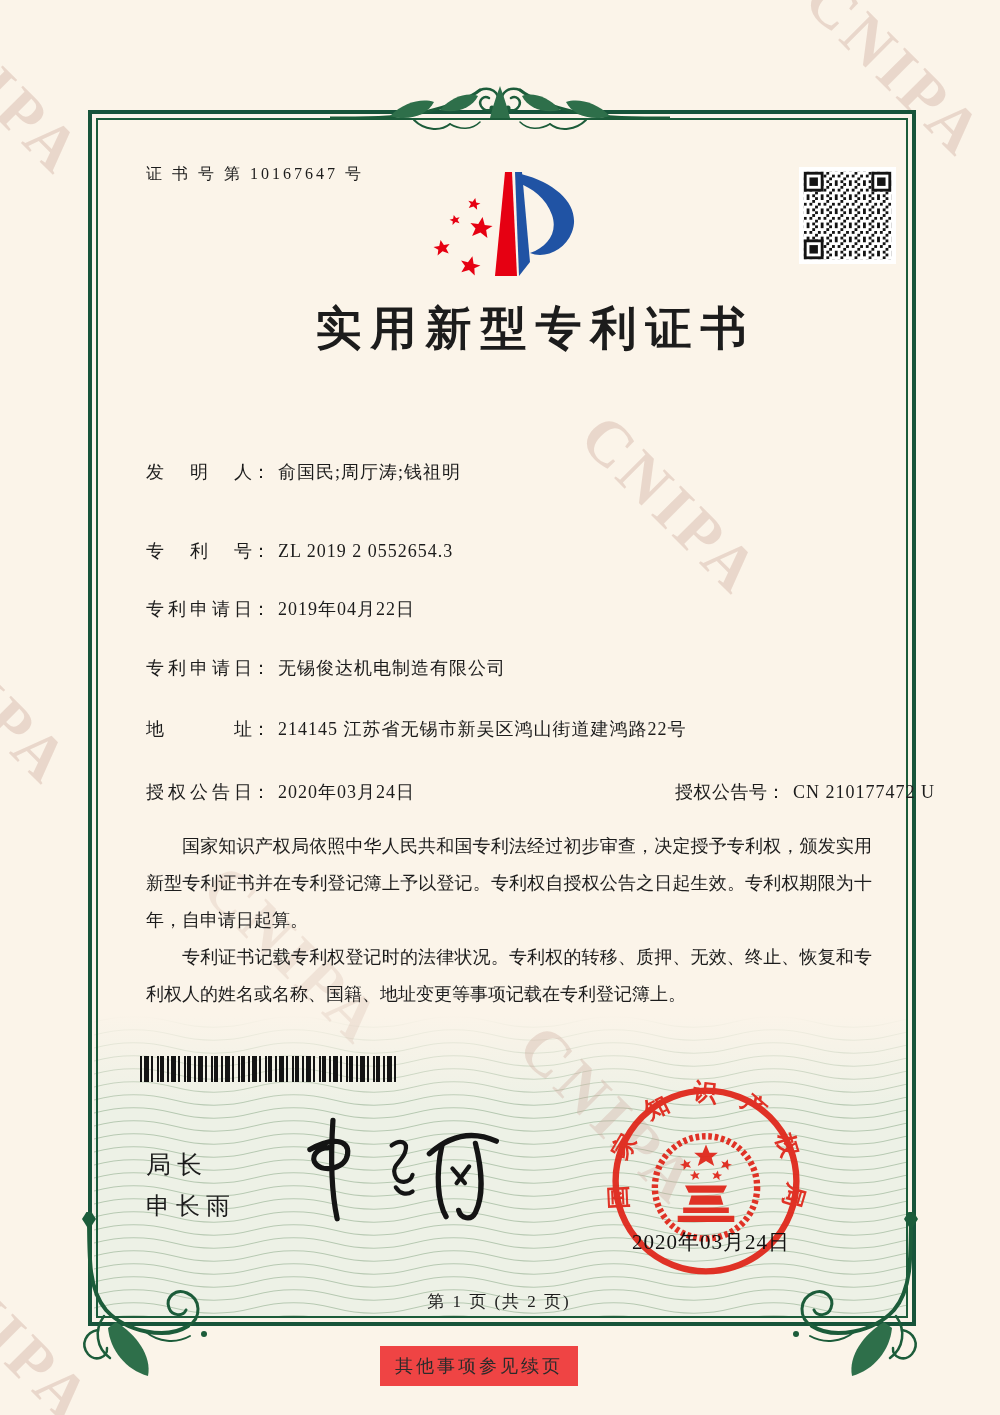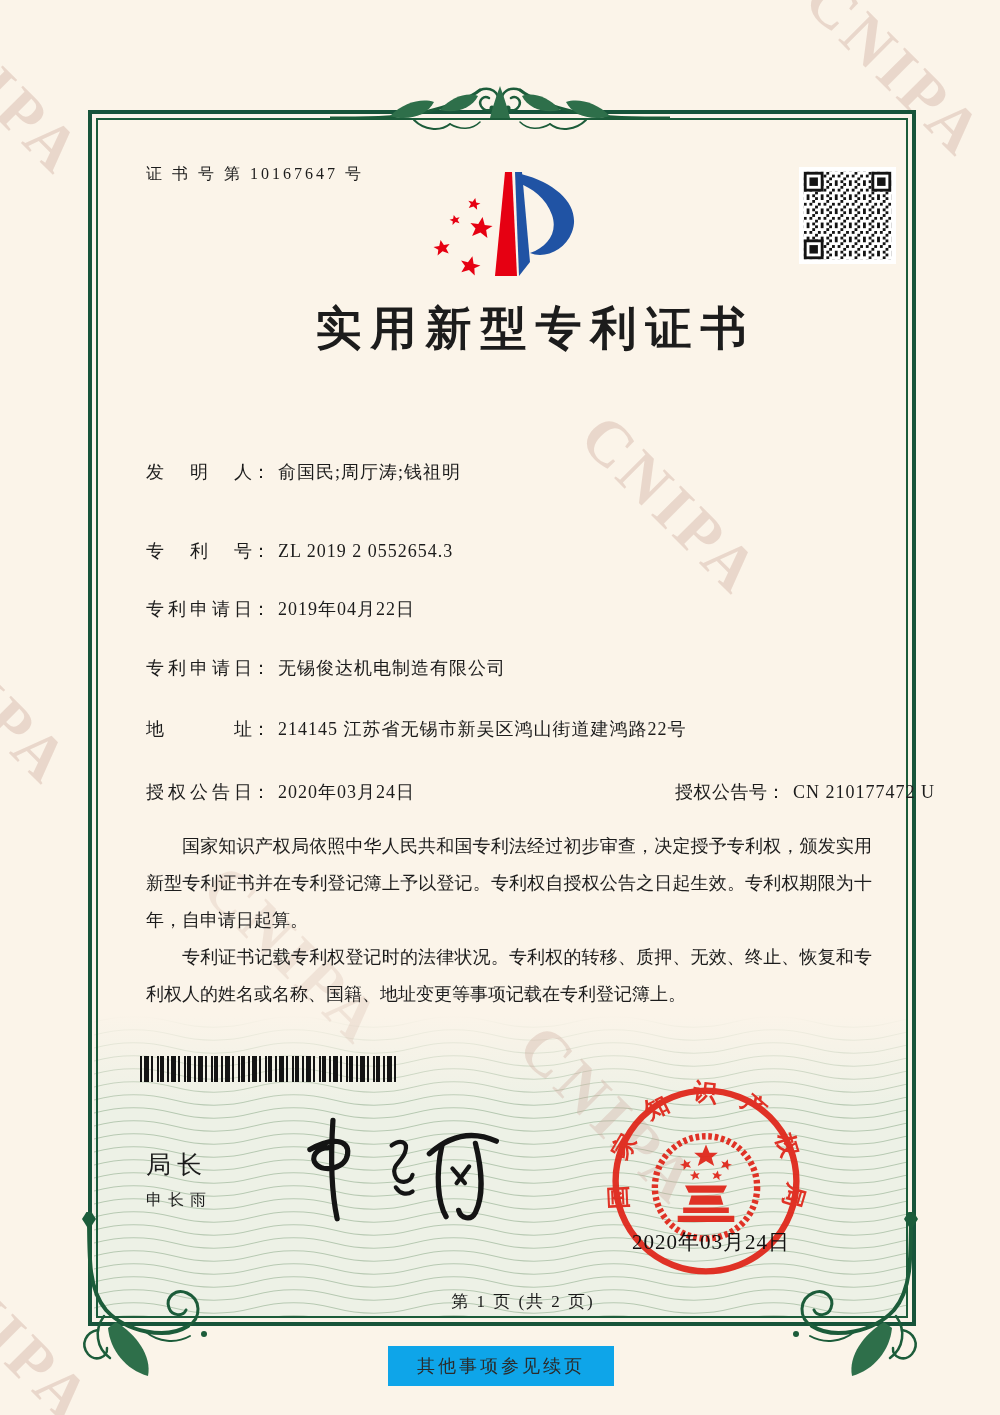--- a/index.html
+++ b/index.html
@@ -77,34 +77,34 @@
   .barcode{
     position:absolute;left:140px;top:1056px;width:258px;height:26px;z-index:10;
     background:repeating-linear-gradient(90deg,
       #141414 0 2px,transparent 2px 4px,
       #141414 4px 9px,transparent 9px 11px,
       #141414 11px 13px,transparent 13px 17px,
       #141414 17px 19px,transparent 19px 20px,
       #141414 20px 24px,transparent 24px 27px);
   }
   .signer-title{position:absolute;left:146px;top:1148px;font-size:25px;letter-spacing:6px;z-index:10;}
-  .signer-name{position:absolute;left:146px;top:1190px;font-size:16px;letter-spacing:6px;z-index:10;}
+  .signer-name{position:absolute;left:146px;top:1190px;font-size:24px;letter-spacing:6px;z-index:10;}
   .signature{position:absolute;left:295px;top:1114px;z-index:10;}
   .seal{position:absolute;left:601px;top:1076px;z-index:9;opacity:.95;}
   .seal-date{
     position:absolute;left:606px;top:1228px;width:210px;z-index:10;
     text-align:center;font-size:21px;letter-spacing:1px;color:#111;
   }
   .page-num{
-    position:absolute;left:96px;top:1290px;width:790px;z-index:10;
+    position:absolute;left:72px;top:1290px;width:790px;z-index:10;
     text-align:center;font-size:17px;letter-spacing:2px;padding-left:32px;
   }
   .note-box{
-    position:absolute;left:388px;top:1346px;width:226px;height:40px;z-index:10;
-    background:#0ea5e9;text-align:center;line-height:40px;
+    position:absolute;left:380px;top:1346px;width:198px;height:40px;z-index:10;
+    background:#ef4444;text-align:center;line-height:40px;
     font-size:18px;letter-spacing:3px;color:#2b2b2b;
   }
 </style>
 </head>
 <body>
 
 <div class="page">
 
   <span class="wm" style="left:-60px;top:-20px;">CNIPA</span>
   <span class="wm" style="left:842px;top:-38px;">CNIPA</span>

